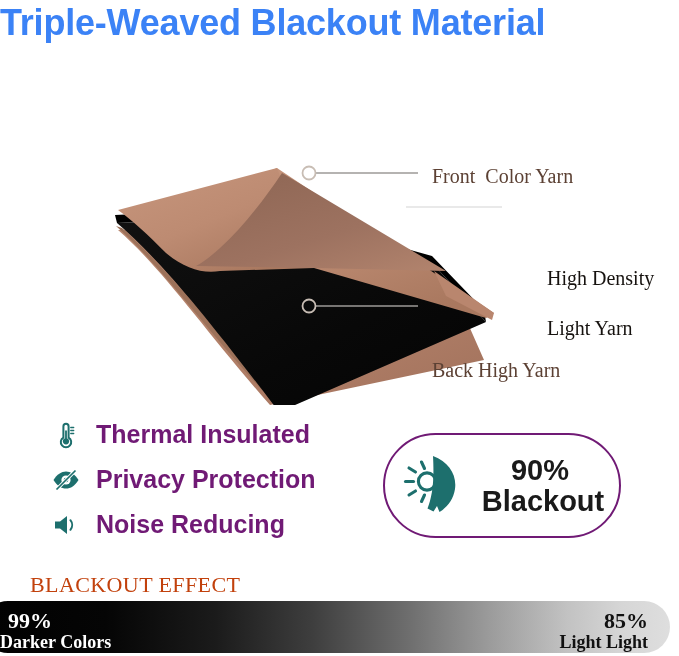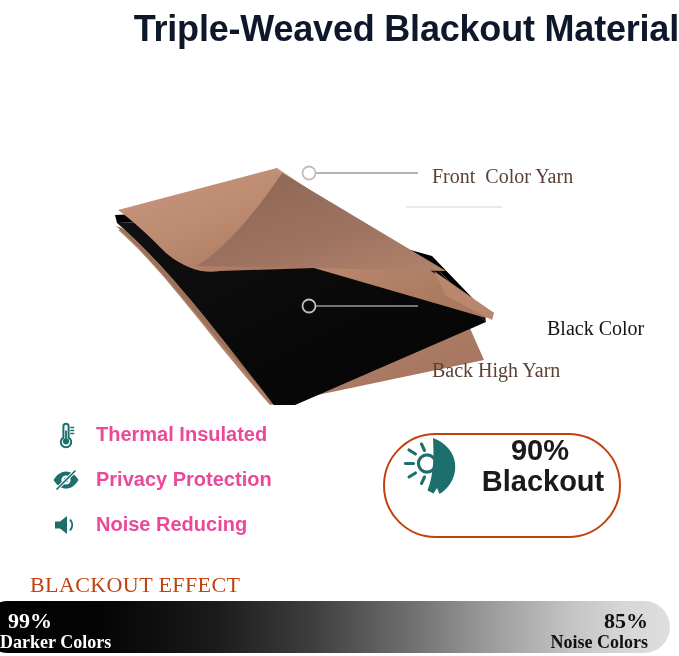--- a/index.html
+++ b/index.html
@@ -13,28 +13,28 @@
     height: 656px;
     background: #ffffff;
     overflow: hidden;
     font-family: "Liberation Sans", sans-serif;
   }
 
   
   #title {
     position: absolute;
     left: 0;
-    top: 8px;
+    top: 2px;
     width: 679px;
-    text-align: right;
+    text-align: left;
     font-family: "Liberation Sans", sans-serif;
     font-weight: bold;
     font-size: 36px;
     letter-spacing: -0.2px;
-    color: #0f172a;
+    color: #3b82f6;
     white-space: nowrap;
   }
 
   
   #diagram {
     position: absolute;
     left: 14px;
     top: 60px;
     width: 679px;
     height: 345px;
@@ -80,37 +80,37 @@
     height: 36px;
     flex: 0 0 36px;
     display: flex;
     align-items: center;
     justify-content: center;
   }
   .feature-label {
     margin-left: 12px;
     font-family: "Liberation Sans", sans-serif;
     font-weight: bold;
-    font-size: 20px;
-    color: #ec4899;
+    font-size: 25px;
+    color: #701a75;
     white-space: nowrap;
   }
 
   
   #badge {
     position: absolute;
     left: 383px;
     top: 433px;
     width: 238px;
     height: 105px;
-    border: 2px solid #c2410c;
+    border: 2px solid #701a75;
     border-radius: 53px;
     background: #ffffff;
     display: flex;
-    align-items: flex-start;
+    align-items: center;
     justify-content: center;
     box-sizing: border-box;
   }
   #badge-icon {
     width: 70px;
     height: 66px;
     flex: 0 0 70px;
     margin-right: 6px;
   }
   #badge-text {
@@ -230,22 +230,22 @@
       </g>
       <g>
         <line x1="302" y1="246" x2="404" y2="246" stroke="#9c9a97" stroke-width="1.3"></line>
         <circle cx="295" cy="246" r="6.5" fill="none" stroke="#c8bdb4" stroke-width="1.8"></circle>
       </g>
     </svg>
 
     <div class="callout-text" id="label-front">Front  Color Yarn</div>
 
     <div class="callout-text" id="label-black">
-      <br>
-      <span>Black Color</span>
+      <span>High Density</span><br>
+      <span>Light Yarn</span>
     </div>
 
     <div class="callout-text" id="label-back">Back High Yarn</div>
   </div>
 
   <div id="features">
 
     <div class="feature-row">
       <span class="feature-icon">
         <svg width="30" height="30" viewBox="0 0 30 30">
@@ -308,17 +308,17 @@
 
   <div id="effect-title">BLACKOUT EFFECT</div>
 
   <div id="bar">
     <span class="bar-group" id="bar-left">
       <span class="bar-pct">99%</span>
       <span class="bar-sub">Darker Colors</span>
     </span>
     <span class="bar-group" id="bar-right">
       <span class="bar-pct">85%</span>
-      <span class="bar-sub">Noise Colors</span>
+      <span class="bar-sub">Light Light</span>
     </span>
   </div>
 
 </div>
 
 </body></html>

